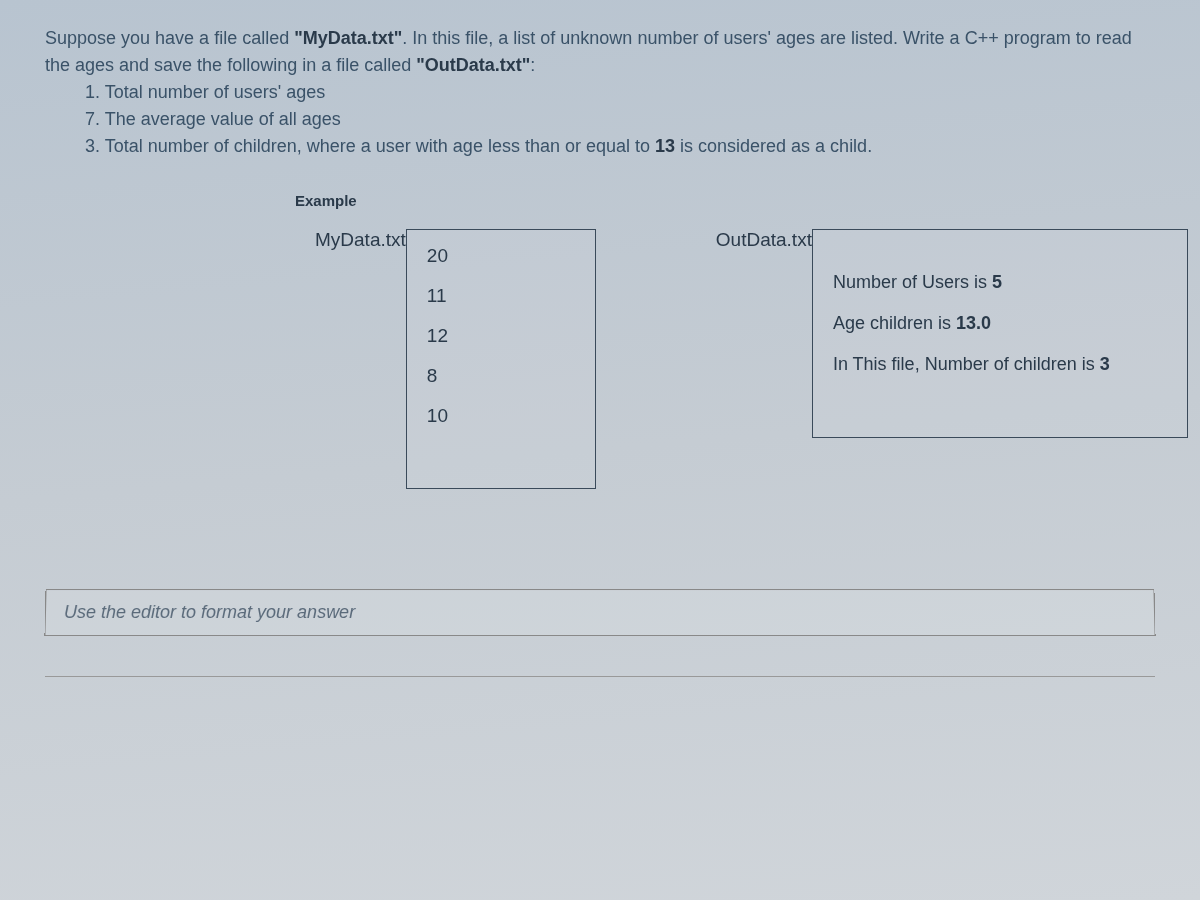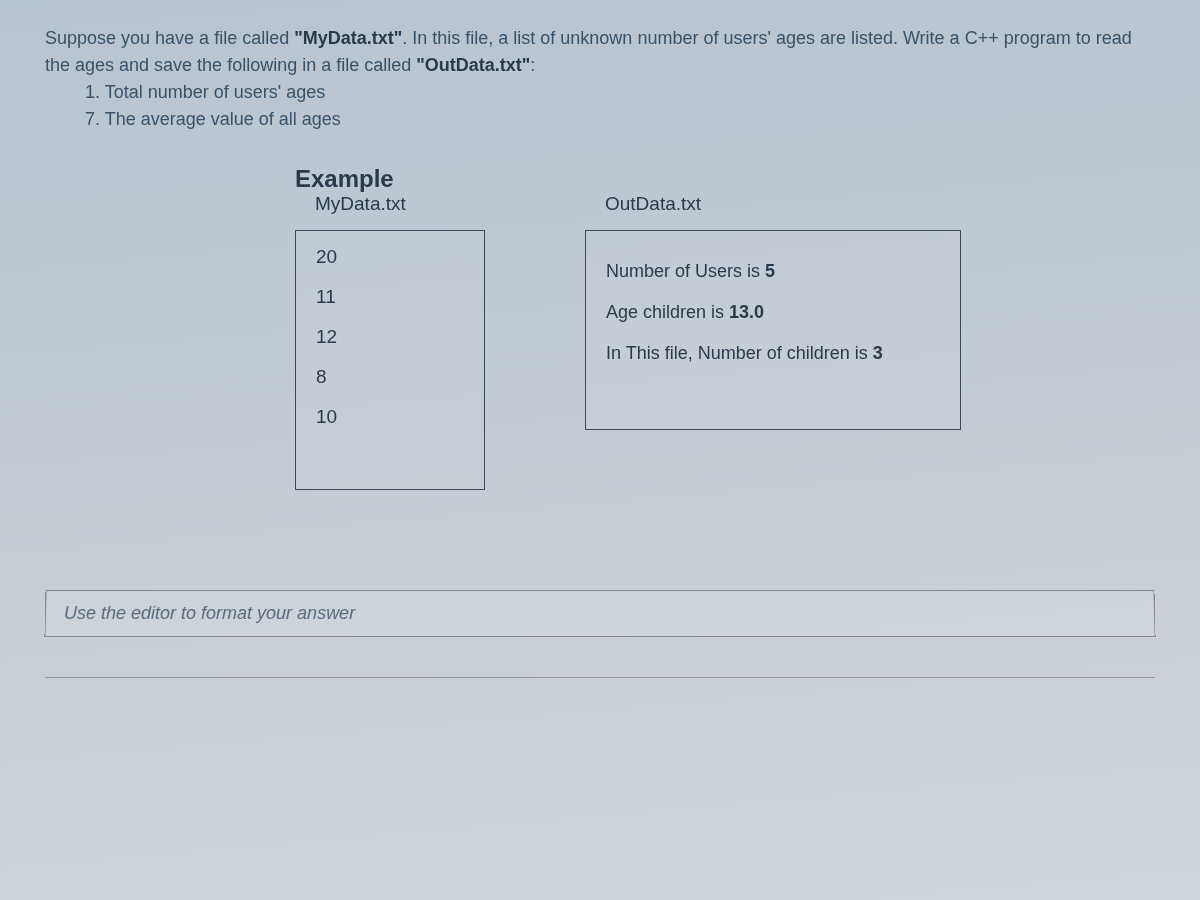--- a/index.html
+++ b/index.html
@@ -28,33 +28,33 @@
     }
     .question-text .list-item {
       padding-left: 40px;
     }
     .example-section {
       margin-left: 250px;
       margin-top: 30px;
       position: relative;
     }
     .example-title {
-      font-size: 24px;
+      font-size: 15px;
       font-weight: bold;
       color: #2a3a4a;
-      margin-bottom: 0;
+      margin-bottom: 20px;
     }
     .files-row {
       display: flex;
       gap: 100px;
       align-items: flex-start;
     }
     .file-col {
       display: flex;
-      flex-direction: column;
+      flex-direction: row;
     }
     .file-label {
       font-size: 19px;
       color: #2a3a4a;
       margin-bottom: 15px;
       padding-left: 20px;
     }
     .file-box {
       border: 1.5px solid #3a4a5a;
       background: rgba(255,255,255,0.05);
@@ -65,21 +65,21 @@
       min-height: 260px;
     }
     .mydata-box .age-line {
       font-size: 19px;
       color: #2a3a4a;
       margin-bottom: 18px;
     }
     .outdata-box {
       width: 376px;
       min-height: 200px;
-      padding: 30px 20px;
+      padding: 42px 20px;
     }
     .outdata-box .out-line {
       font-size: 18px;
       color: #2a3a4a;
       margin-bottom: 20px;
     }
     .outdata-box .out-line .bold {
       font-weight: bold;
     }
     .editor-area {
@@ -99,20 +99,23 @@
   </style>
 </head>
 <body>
 
 <div class="question-text">
   <div>
     <span>Suppose you have a file called </span><span class="bold">"MyData.txt"</span><span>. In this file, a list of unknown number of users' ages are listed. Write a C++ program to read the ages and save the following in a file called </span><span class="bold">"OutData.txt"</span><span>:</span>
   </div>
   <div class="list-item">1. Total number of users' ages</div>
   <div class="list-item">7. The average value of all ages</div>
+  <div class="list-item">
+    <span>3. Total number of children, where a user with age less than or equal to </span><span class="bold">13</span><span> is considered as a child.</span>
+  </div>
 </div>
 
 <div class="example-section">
   <div class="example-title">Example</div>
 
   <div class="files-row">
     <div class="file-col">
       <div class="file-label">MyData.txt</div>
       <div class="file-box mydata-box">
         <div class="age-line">20</div>

